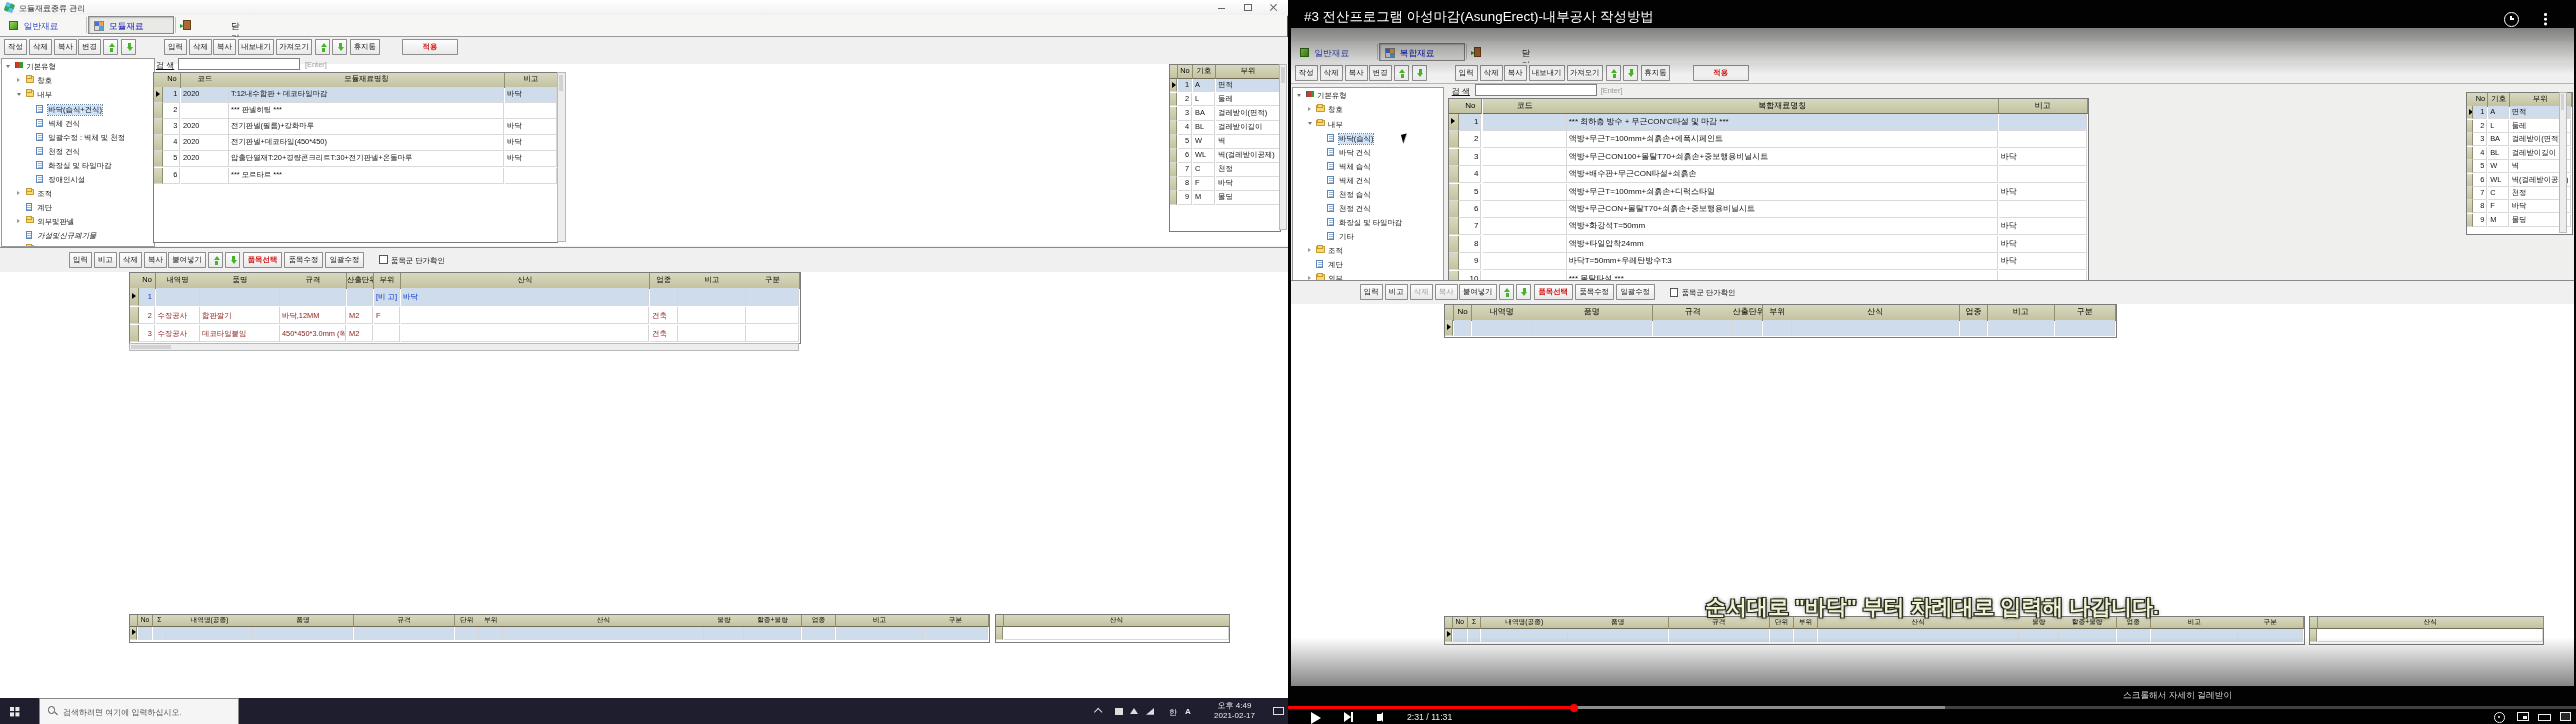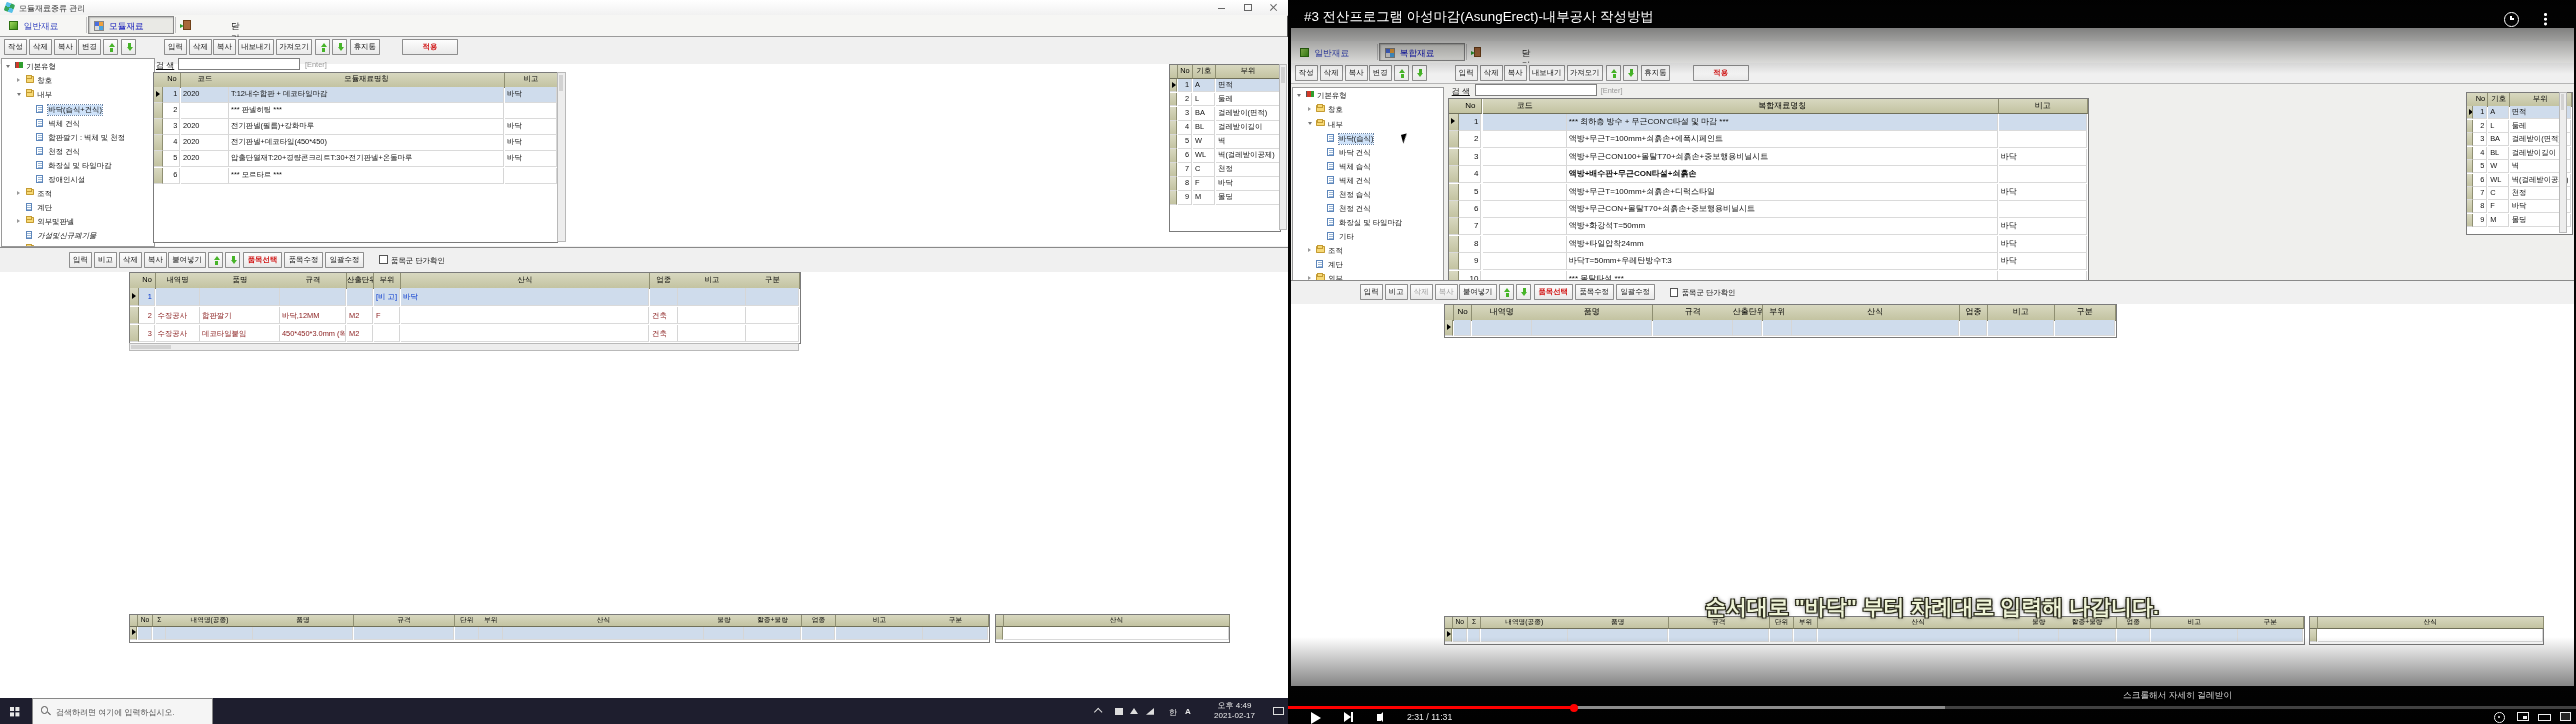--- a/index.html
+++ b/index.html
@@ -85,21 +85,21 @@
   .srchlbl{position:absolute;font-size:8px;color:#111;text-decoration:underline;}
   .srchbox{position:absolute;background:#fff;border:0.7px solid #7f7f7f;box-sizing:border-box;}
   .srchhint{position:absolute;font-size:7.4px;color:#999;}
   .cb{position:absolute;width:8.7px;height:8.7px;background:#fff;border:0.7px solid #555;box-sizing:border-box;}
   .cblbl{position:absolute;font-size:7.4px;color:#111;}
   
   #taskbar{position:absolute;left:0;top:698px;width:1288px;height:27px;background:#1e1e2e;}
   .startbtn{position:absolute;left:0;top:0;width:32px;height:27px;}
   .startbtn div{position:absolute;left:10px;top:8.7px;width:4px;height:4px;background:#e8e8e8;
      box-shadow:5.4px 0 0 #e8e8e8,0 5.4px 0 #e8e8e8,5.4px 5.4px 0 #e8e8e8;}
-  .tsearch{position:absolute;left:32px;top:0;width:181px;height:27px;background:#f5f5f5;border:0.7px solid #888;box-sizing:border-box;}
+  .tsearch{position:absolute;left:39px;top:0;width:200px;height:27px;background:#f5f5f5;border:0.7px solid #888;box-sizing:border-box;}
   .tsearch .mag{position:absolute;left:8px;top:7.4px;width:7.4px;height:7.4px;border:1.3px solid #555;border-radius:50%;box-sizing:border-box;}
   .tsearch .mag::after{content:"";position:absolute;left:5.4px;top:6px;width:4px;height:1.3px;background:#555;transform:rotate(45deg);}
   .tsearch .stext{position:absolute;left:23px;top:8px;font-size:8px;color:#555;white-space:nowrap;}
   .trayglyph{position:absolute;color:#e6e6e6;font-size:8px;}
   .chev{position:absolute;width:5.4px;height:5.4px;border-left:1.3px solid #ddd;border-top:1.3px solid #ddd;transform:rotate(45deg);}
   .tinyico{position:absolute;background:#ddd;}
   .timeblock{position:absolute;color:#eaeaea;font-size:8px;text-align:center;line-height:10px;}
   .notifico{position:absolute;width:10.7px;height:8px;border:0.7px solid #ddd;box-sizing:border-box;}
   
   #video{position:absolute;left:1288px;top:0;width:1288px;height:725px;background:#050505;overflow:hidden;}
@@ -215,21 +215,21 @@
           <div class="titem" style="position: absolute; left: 0px; top: 44px; width: 152px; height: 13.4px;">
             <div class="ticon i-doc" style="left: 34px;"></div>
             <div class="tlabel tsel" style="left: 46px;">바닥(습식+건식)</div>
           </div>
           <div class="titem" style="position: absolute; left: 0px; top: 58px; width: 152px; height: 13.4px;">
             <div class="ticon i-doc" style="left: 34px;"></div>
             <div class="tlabel" style="left: 46px;">벽체 건식</div>
           </div>
           <div class="titem" style="position: absolute; left: 0px; top: 72px; width: 152px; height: 13.4px;">
             <div class="ticon i-doc" style="left: 34px;"></div>
-            <div class="tlabel" style="left: 46px;">합판깔기 : 벽체 및 천정</div>
+            <div class="tlabel" style="left: 46px;">일괄수정 : 벽체 및 천정</div>
           </div>
           <div class="titem" style="position: absolute; left: 0px; top: 86px; width: 152px; height: 13.4px;">
             <div class="ticon i-doc" style="left: 34px;"></div>
             <div class="tlabel" style="left: 46px;">천정 건식</div>
           </div>
           <div class="titem" style="position: absolute; left: 0px; top: 100px; width: 152px; height: 13.4px;">
             <div class="ticon i-doc" style="left: 34px;"></div>
             <div class="tlabel" style="left: 46px;">화장실 및 타일마감</div>
           </div>
           <div class="titem" style="position: absolute; left: 0px; top: 114px; width: 152px; height: 13.4px;">
@@ -671,21 +671,21 @@
             <div class="gc mk" style="position: absolute; left: 0px; top: 0px; width: 10px; height: 17px; line-height: 16px;"></div>
             <div class="gc num" style="position: absolute; left: 10.7px; top: 0px; width: 22px; height: 17px; line-height: 16px;">3</div>
             <div class="gc" style="position: absolute; left: 34px; top: 0px; width: 84px; height: 17px; line-height: 16px;"></div>
             <div class="gc" style="position: absolute; left: 118px; top: 0px; width: 431px; height: 17px; line-height: 16px;">액방+무근CON100+몰탈T70+쇠흙손+중보행용비닐시트</div>
             <div class="gc" style="position: absolute; left: 550px; top: 0px; width: 88px; height: 17px; line-height: 16px;">바닥</div>
           </div>
           <div class="grow" style="position: absolute; left: 0px; top: 67px; width: 639px; height: 17.4px;">
             <div class="gc mk" style="position: absolute; left: 0px; top: 0px; width: 10px; height: 17px; line-height: 16px;"></div>
             <div class="gc num" style="position: absolute; left: 10.7px; top: 0px; width: 22px; height: 17px; line-height: 16px;">4</div>
             <div class="gc" style="position: absolute; left: 34px; top: 0px; width: 84px; height: 17px; line-height: 16px;"></div>
-            <div class="gc" style="position: absolute; left: 118px; top: 0px; width: 431px; height: 17px; line-height: 16px; font-weight: bold;">액방+배수판+무근CON타설+쇠흙손</div>
+            <div class="gc" style="position: absolute; left: 118px; top: 0px; width: 431px; height: 17px; line-height: 16px;">액방+배수판+무근CON타설+쇠흙손</div>
             <div class="gc" style="position: absolute; left: 550px; top: 0px; width: 88px; height: 17px; line-height: 16px;"></div>
           </div>
           <div class="grow" style="position: absolute; left: 0px; top: 85px; width: 639px; height: 17.4px;">
             <div class="gc mk" style="position: absolute; left: 0px; top: 0px; width: 10px; height: 17px; line-height: 16px;"></div>
             <div class="gc num" style="position: absolute; left: 10.7px; top: 0px; width: 22px; height: 17px; line-height: 16px;">5</div>
             <div class="gc" style="position: absolute; left: 34px; top: 0px; width: 84px; height: 17px; line-height: 16px;"></div>
             <div class="gc" style="position: absolute; left: 118px; top: 0px; width: 431px; height: 17px; line-height: 16px;">액방+무근T=100mm+쇠흙손+디럭스타일</div>
             <div class="gc" style="position: absolute; left: 550px; top: 0px; width: 88px; height: 17px; line-height: 16px;">바닥</div>
           </div>
           <div class="grow" style="position: absolute; left: 0px; top: 102px; width: 639px; height: 17.4px;">

